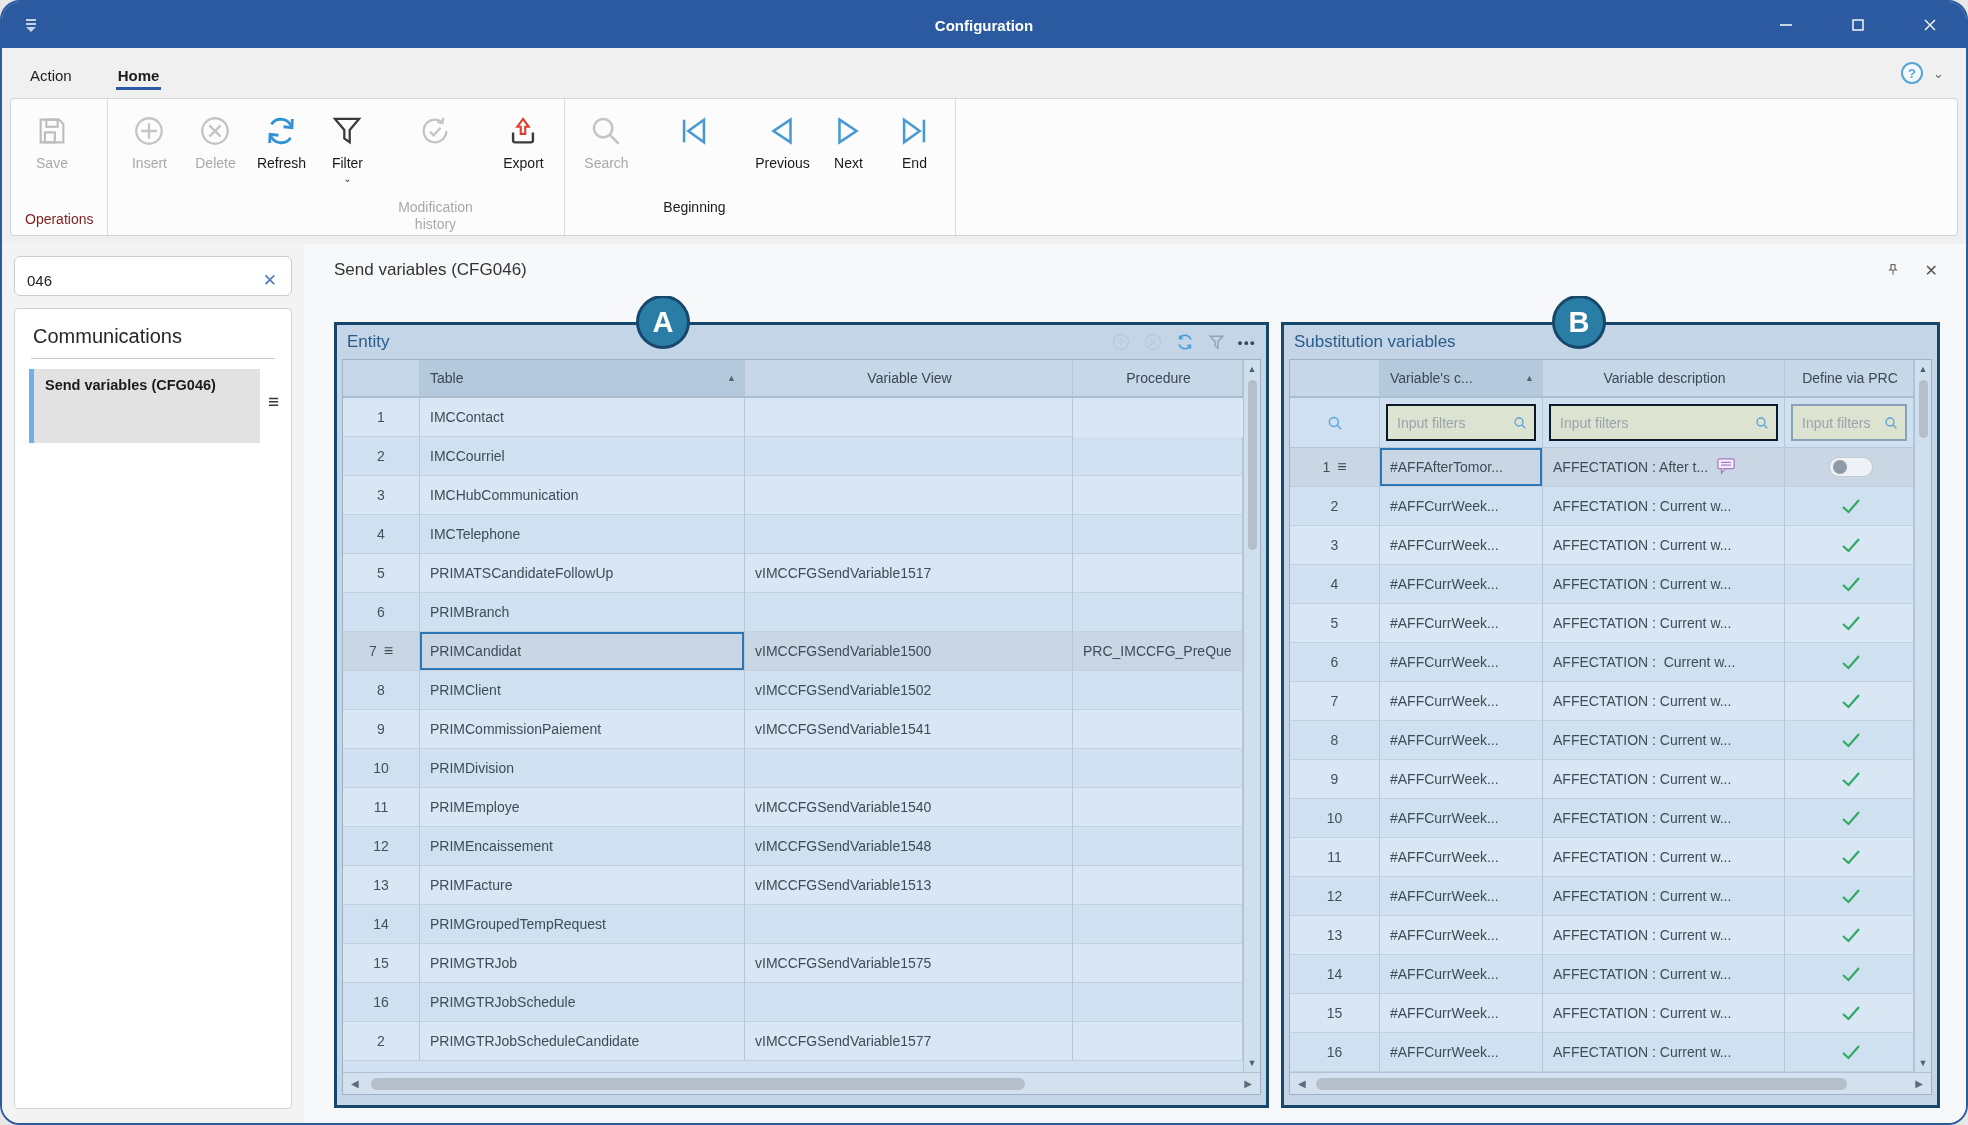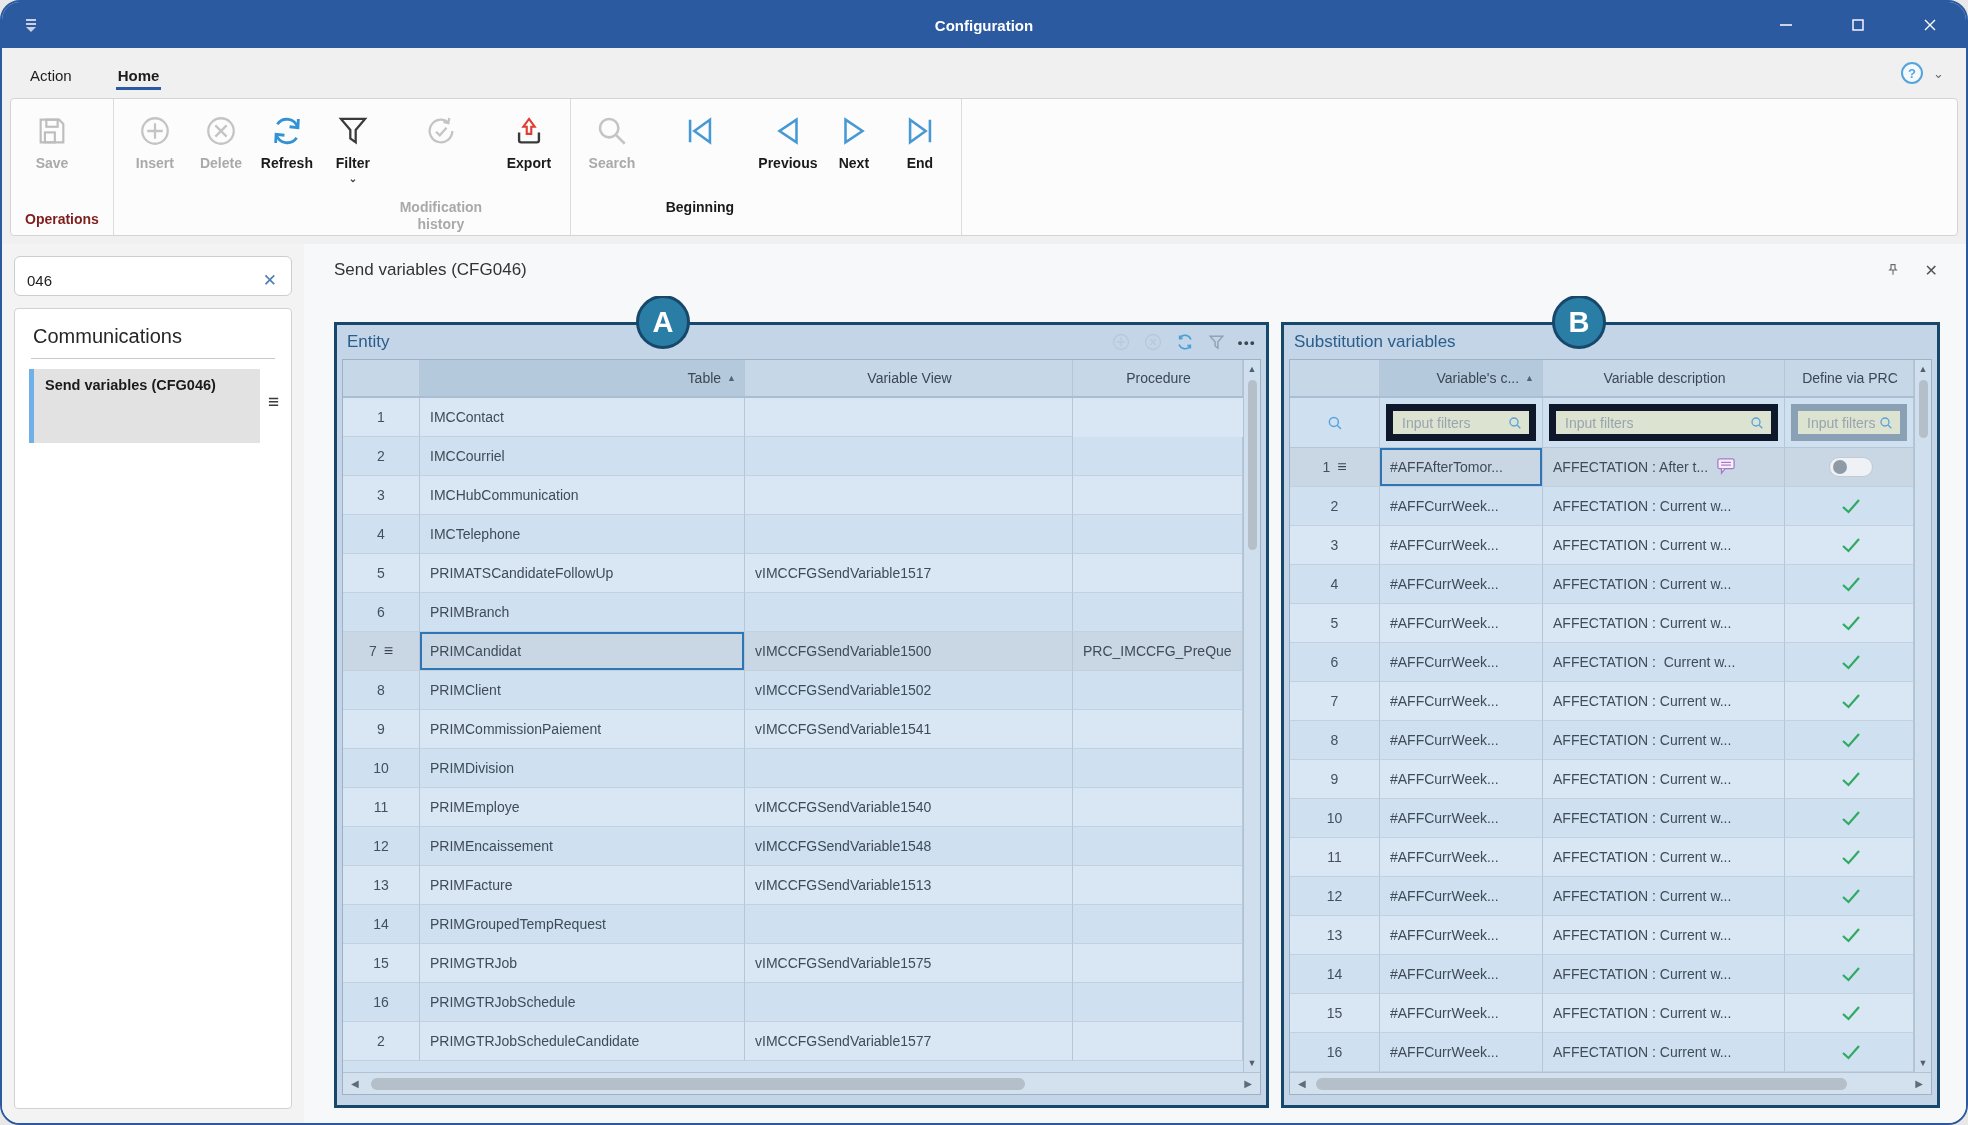--- a/index.html
+++ b/index.html
@@ -19,21 +19,21 @@
   
   .tabrow { height:50px; background:#f0f0f0; display:flex; align-items:center; padding:0 22px 0 26px; flex:none; position:relative; }
   .tab { font-size:15px; color:#1d1d1d; margin-right:42px; padding:14px 2px 10px 2px; position:relative; cursor:pointer; }
   .tab.active { font-weight:bold; }
   .tab.active::after { content:""; position:absolute; left:0; right:0; bottom:4px; height:3px; background:#2b5aa0; }
   .tabrow-right { margin-left:auto; display:flex; align-items:center; gap:10px; }
   .help-circle { width:22px; height:22px; border:2px solid #55a4da; border-radius:50%; color:#55a4da; font-size:13px; font-weight:bold; display:flex; align-items:center; justify-content:center; background:#f4f9fd; cursor:pointer; }
   .ribbon-chevron { color:#6a6a6a; font-size:13px; cursor:pointer; }
 
   
-  .ribbon { height:146px; padding:0 8px 8px 8px; flex:none;font-weight:bold; }
+  .ribbon { height:146px; padding:0 8px 8px 8px; flex:none; }
   .ribbon-inner { height:100%; background:#fcfcfc; border:1px solid #d4d4d4; border-radius:4px; display:flex; align-items:stretch; overflow:hidden; }
   .rgroup { display:flex; flex-direction:column; border-right:1px solid #dcdcdc; padding:6px 8px 0 8px; }
   .rgroup-buttons { display:flex; flex:1; align-items:flex-start; }
   .rgroup-label { text-align:center; font-size:14px; color:#7f1d1d; padding:4px 6px 8px 6px; }
   .rbtn { width:66px; display:flex; flex-direction:column; align-items:center; padding-top:6px; cursor:pointer; }
   .rbtn.wide { width:110px;gap:44px; }
   .rbtn-icon { width:40px; height:40px; display:flex; align-items:center; justify-content:center; }
   .rbtn-icon svg { width:34px; height:34px; }
   .rbtn-label { font-size:14px; color:#1a1a1a; text-align:center; line-height:17px; margin-top:4px; }
   .rbtn.disabled { cursor:default; }
@@ -80,40 +80,40 @@
   .panel-tools { margin-left:auto; display:flex; align-items:center; gap:12px; }
   .panel-tools svg { display:block; cursor:pointer; }
   .panel-dots { font-size:13px; letter-spacing:1.5px; color:#3c4650; font-weight:bold; cursor:pointer; }
 
   .grid-wrap { flex:1; margin:0 5px 10px 5px; border:1px solid #9db2c6; background:#cfe0f0; display:flex; flex-direction:column; overflow:hidden; }
   .grid-top { flex:1; display:flex; overflow:hidden; }
   .grid-cols { flex:1; display:flex; flex-direction:column; overflow:hidden; }
 
   .colhead { display:grid; height:38px; background:#c6d7e8; border-bottom:2px solid #a9bed2; flex:none; }
   .colhead .hcell { font-size:14px; color:#3b4754; display:flex; align-items:center; padding:0 8px 0 10px; border-right:1px solid #b6c6d6; overflow:hidden; white-space:nowrap; cursor:pointer;justify-content:center; }
-  .hcell.sorted { background:#b5c9dc; justify-content:flex-end; }
+  .hcell.sorted { background:#b5c9dc; justify-content:space-between; }
   .sort-arrow { font-size:9px; color:#57636f; margin-left:6px; }
 
   .grid-a .colhead, .grid-a .grow { grid-template-columns:77px 325px 328px auto; }
   .grid-b .colhead, .grid-b .grow { grid-template-columns:90px 163px 242px auto; }
 
   .rows { flex:1; overflow:hidden; }
   .grow { display:grid; height:39px; cursor:pointer; }
   .grow .cell { font-size:14px; color:#3f4c58; display:flex; align-items:center; padding:0 6px 0 10px; border-right:1px solid #b6c6d6; border-bottom:1px solid #c3d0dd; overflow:hidden; white-space:pre; }
   .grow .cell.num { justify-content:center; padding:0 4px; color:#44505c; gap:7px; }
   .grow:nth-child(odd) { background:#d9e6f3; }
   .grow:nth-child(even) { background:#cfe1f0; }
   .grow.selected { background:#c9d6e3 !important; }
   .grow.selected .cell.anchor { box-shadow:inset 0 0 0 2px #2e75b6; }
   .row-menu { font-size:16px; color:#3c4650; line-height:12px; }
 
   
   .filter-row { display:grid; grid-template-columns:90px 163px 242px auto; height:50px; background:#cfe0f0; border-bottom:1px solid #b6c6d6; flex:none; }
   .fcell { border-right:1px solid #b6c6d6; display:flex; align-items:center; justify-content:center; padding:6px; overflow:hidden; }
-  .fcell .fbox { flex:1; height:100%; background:#dde3d1; border:7px solid #0f172a; display:flex; align-items:center; justify-content:space-between; padding:0 6px 0 9px; font-size:14px; color:#99a4ad; white-space:nowrap; overflow:hidden; cursor:text; }
+  .fcell .fbox { flex:1; height:100%; background:#dde3d1; border:2px solid #0f172a; display:flex; align-items:center; justify-content:space-between; padding:0 6px 0 9px; font-size:14px; color:#99a4ad; white-space:nowrap; overflow:hidden; cursor:text; }
   .fcell.last .fbox { border-color:#8aa0b4; }
 
   .check-cell { display:flex; align-items:center; justify-content:center; }
 
   .toggle { width:44px; height:20px; border-radius:10px; background:#eef1f5; border:1px solid #c2cad2; position:relative; cursor:pointer; }
   .toggle .knob { position:absolute; left:3px; top:2px; width:14px; height:14px; border-radius:50%; background:#8e9aa6; }
 
   .comment-ico { margin-left:8px; flex:none; }
 
   

